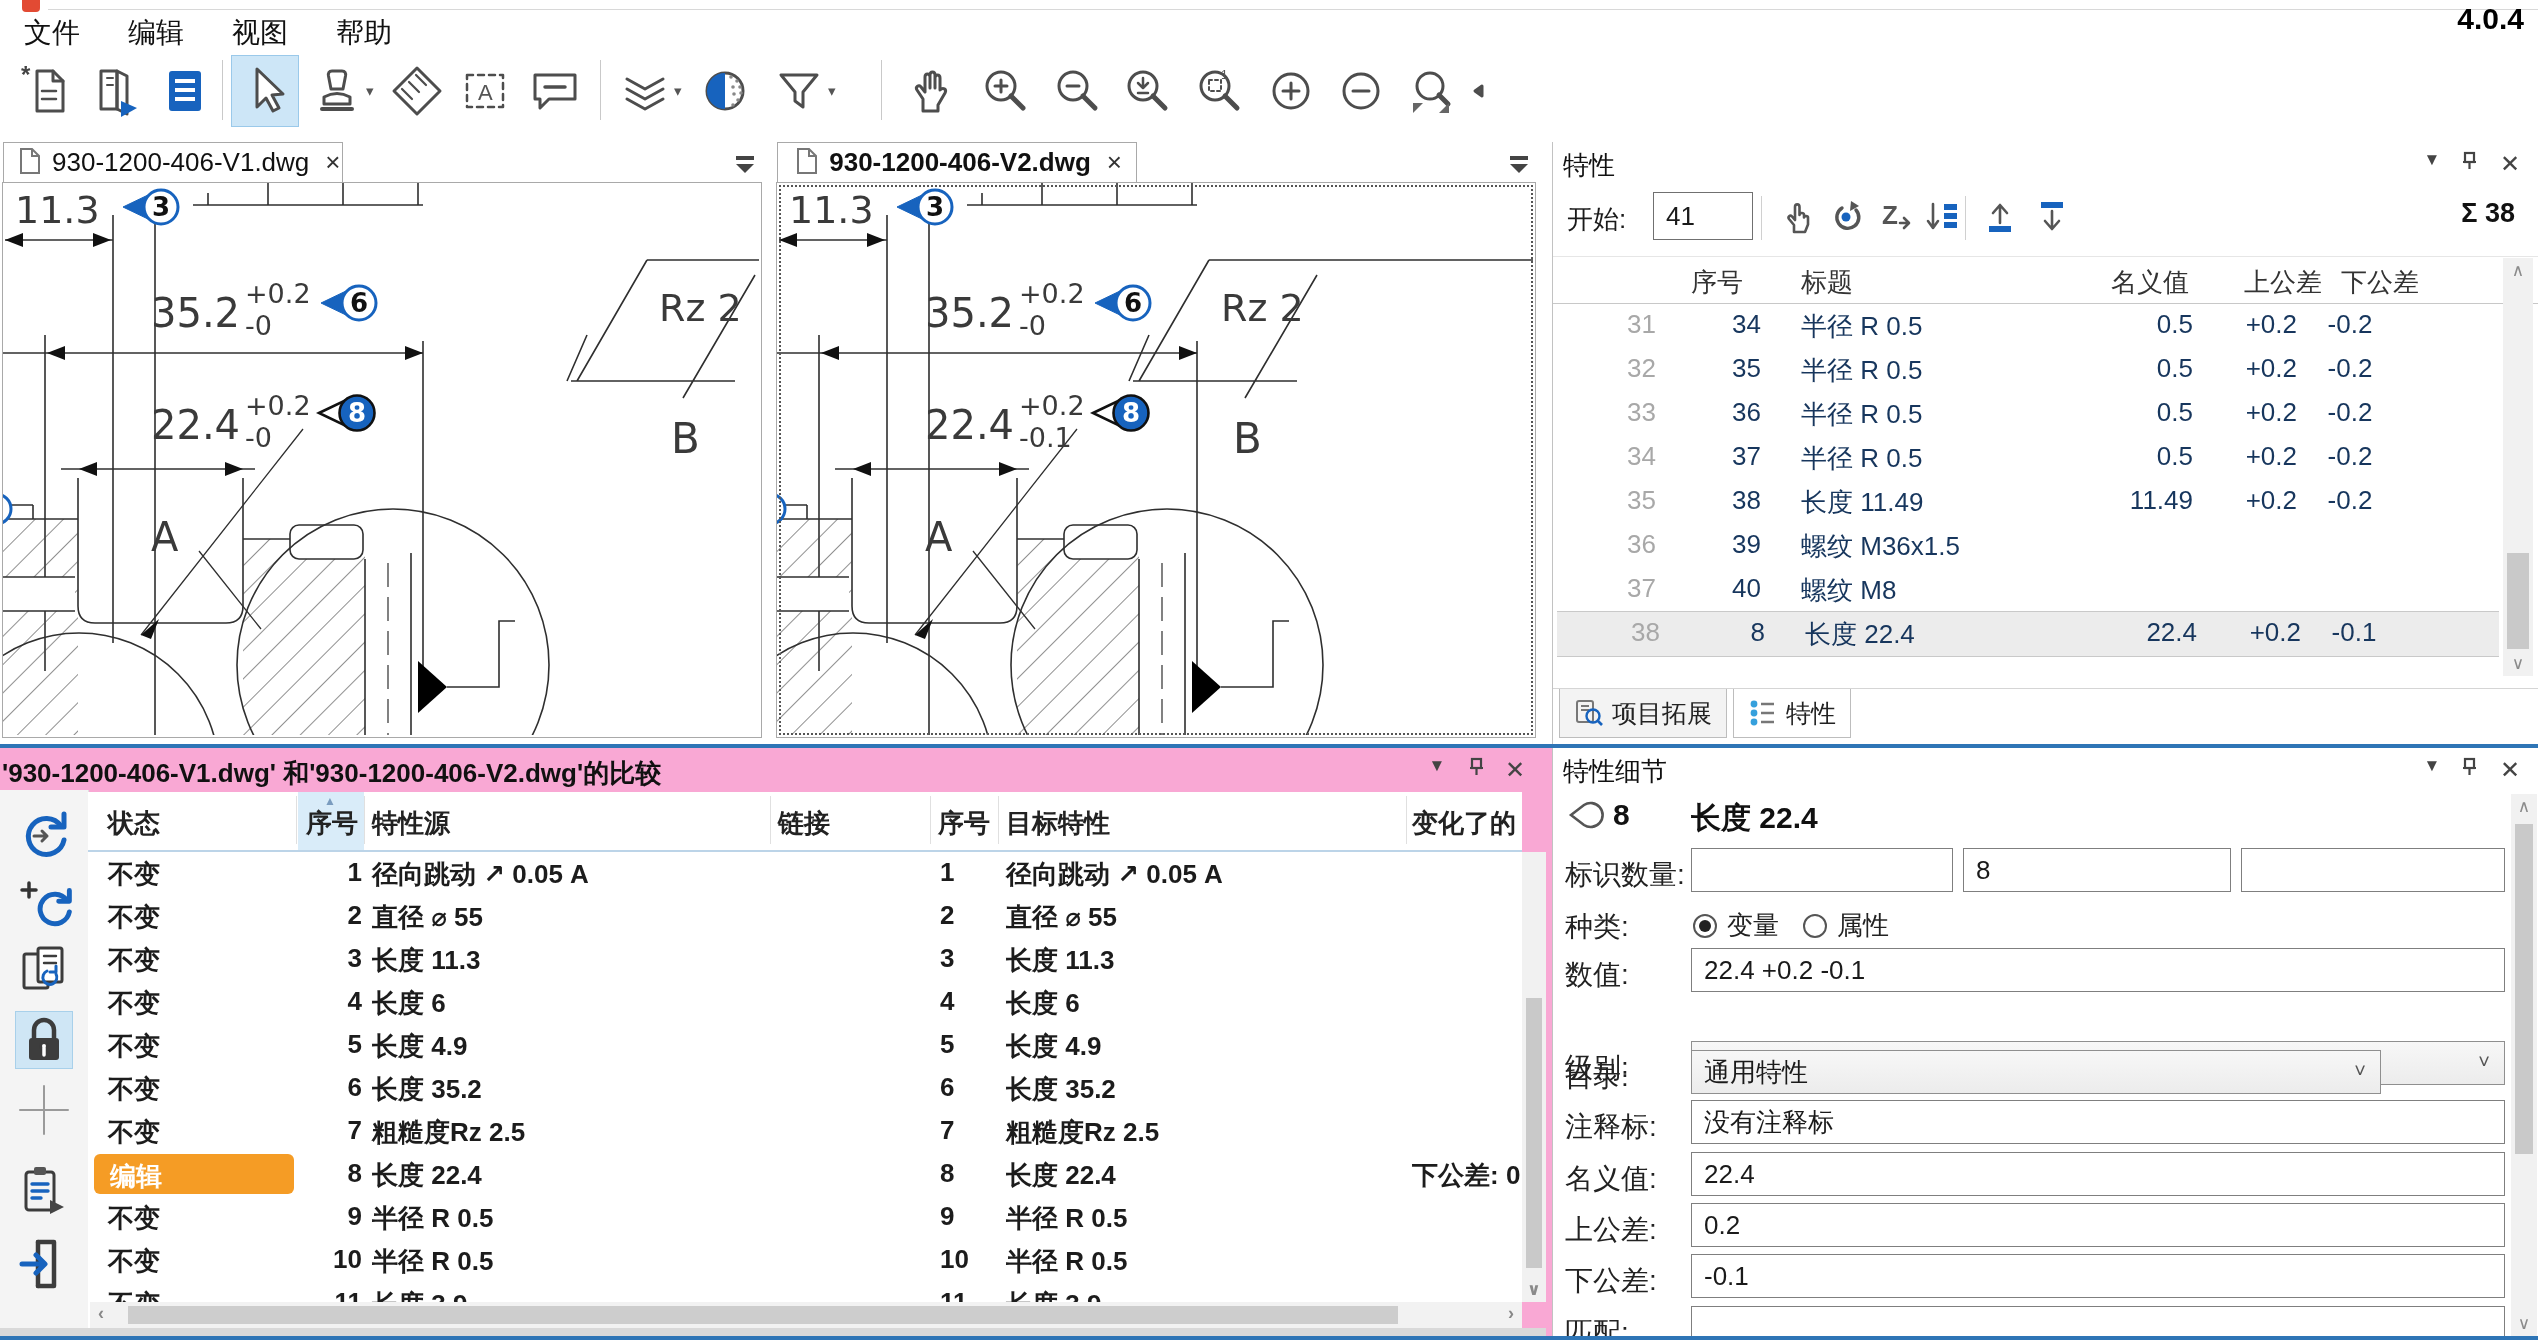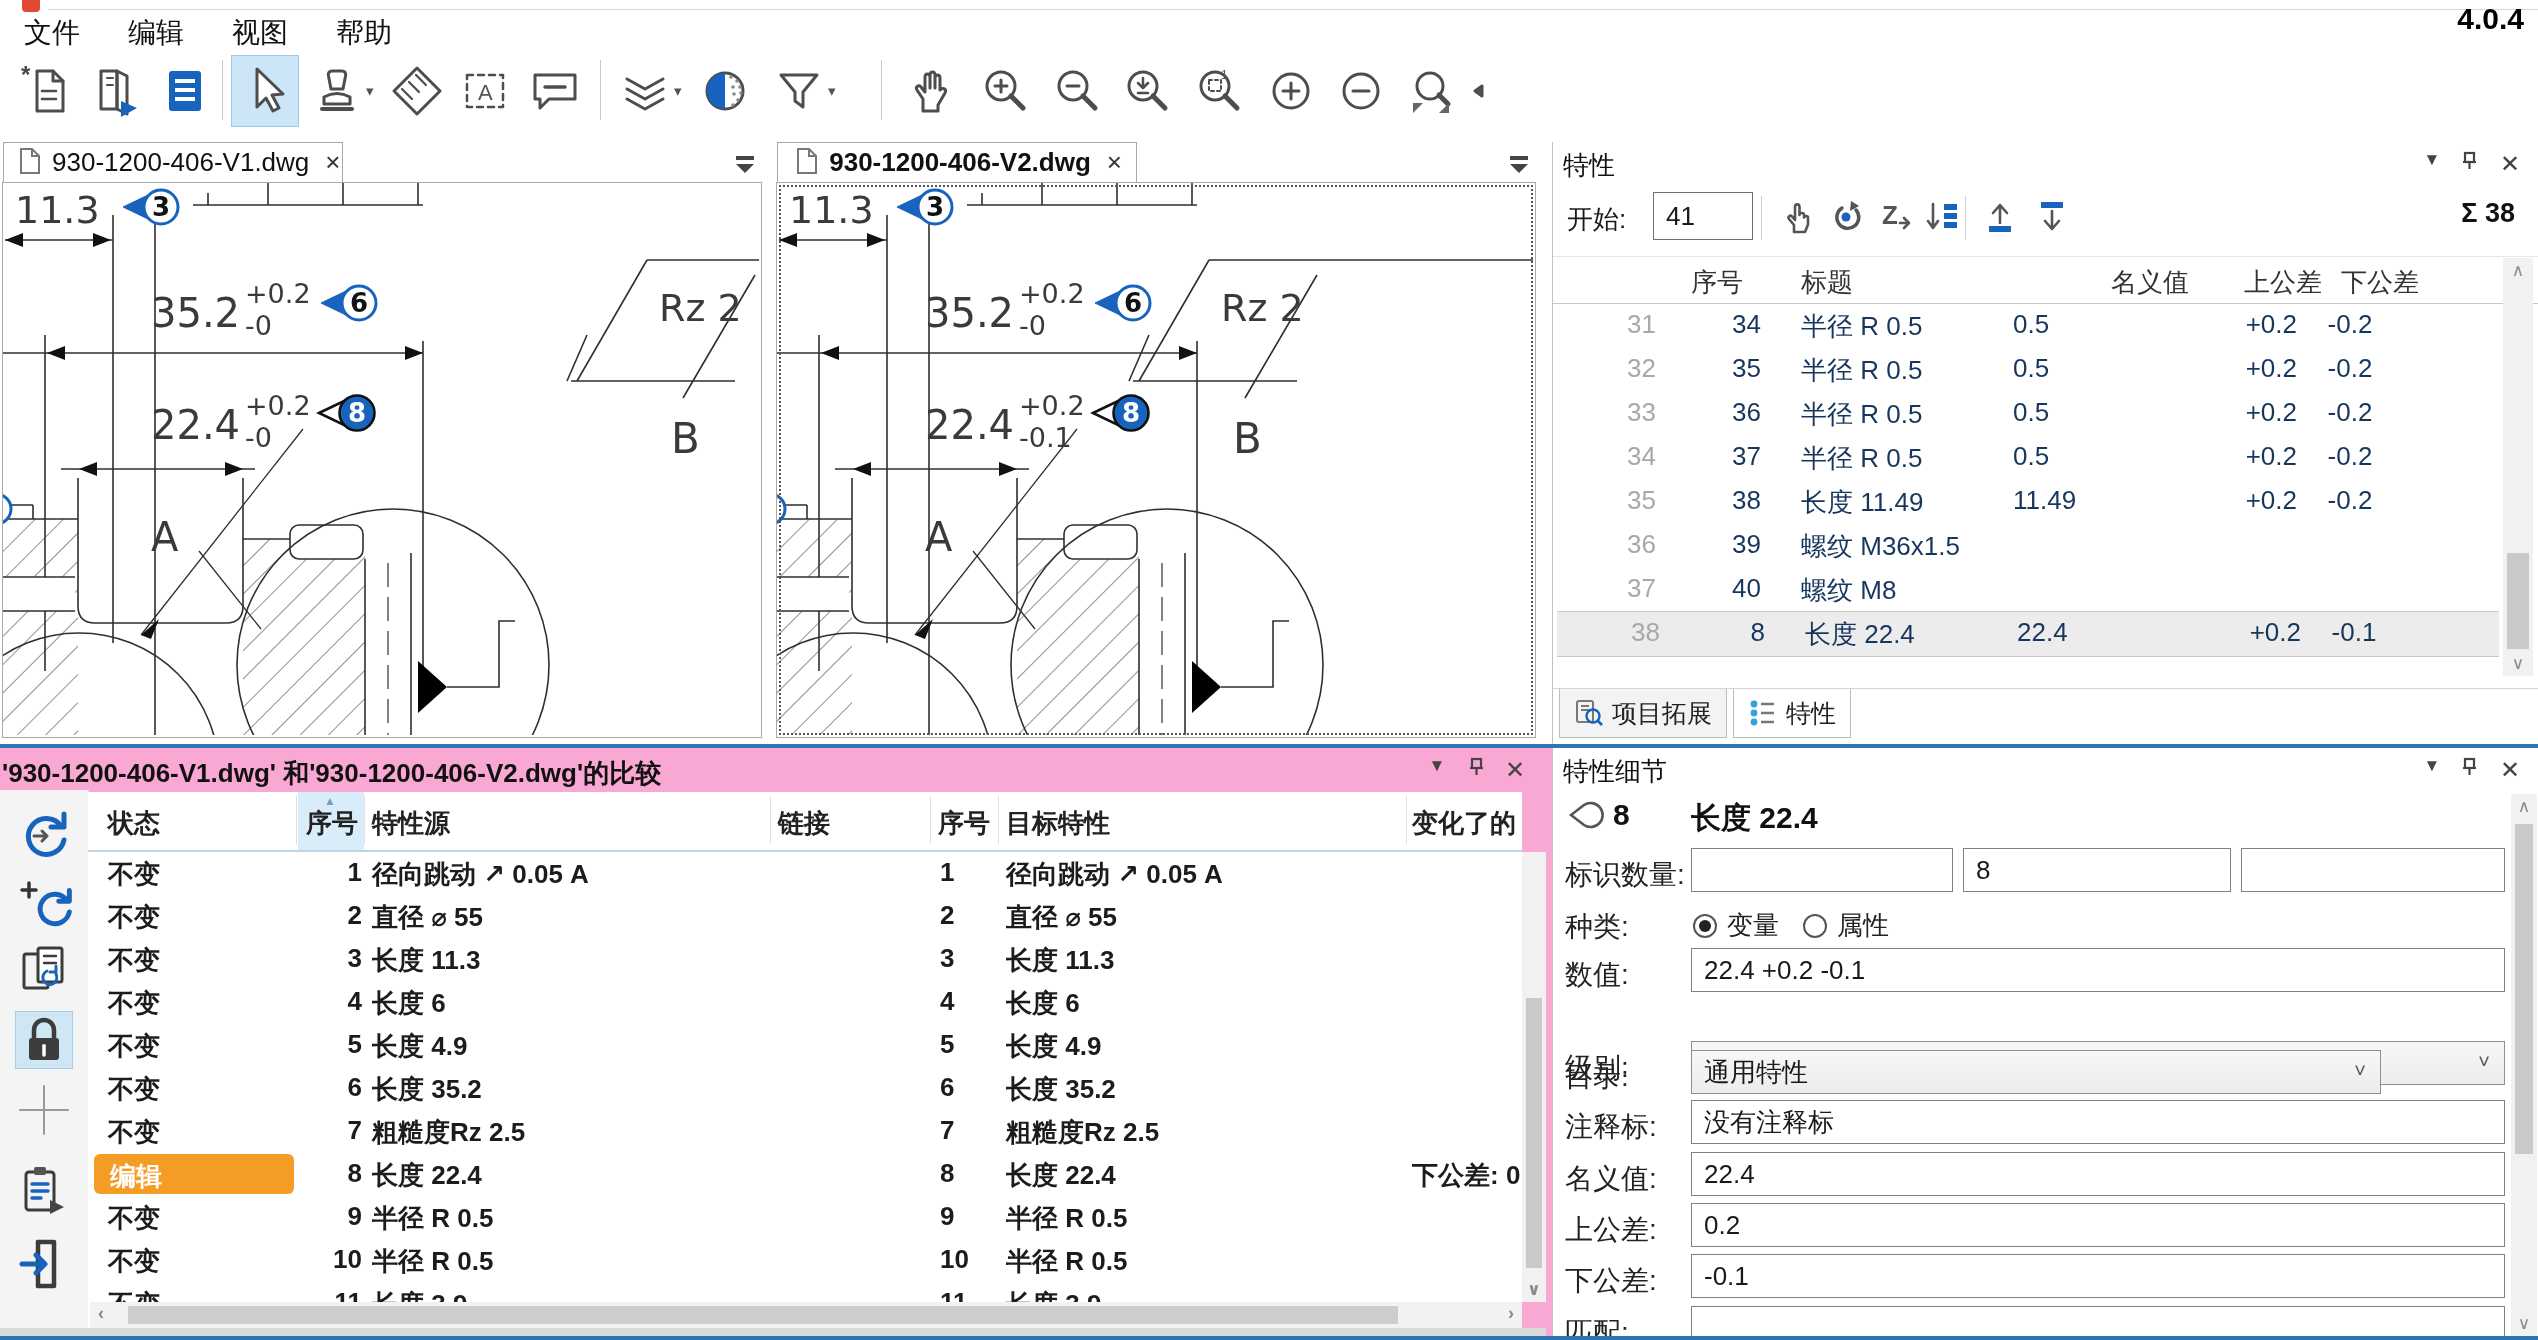--- a/index.html
+++ b/index.html
@@ -55,21 +55,21 @@
   .ctlsep{position:absolute;top:10px;width:1px;height:44px;background:#d0d0d0;}
   #sigma{position:absolute;right:24px;top:12px;font-size:27px;font-weight:bold;color:#111;}
   #props-table-head{left:0;top:114px;width:986px;height:46px;border-bottom:1px solid #c8c8c8;border-top:1px solid #e6e6e6;}
   #props-table-head span{position:absolute;top:8px;font-size:26px;color:#333;}
   #props-rows{left:0;top:161px;width:986px;height:372px;overflow:hidden;}
   .prow{position:absolute;left:0;width:986px;height:44px;font-size:26px;}
   .prow span{position:absolute;top:6px;white-space:nowrap;}
   .prow .idx{left:28px;width:75px;text-align:right;color:#a8a8a8;}
   .prow .num{left:120px;width:88px;text-align:right;color:#17365D;}
   .prow .ptitle{left:248px;color:#17365D;}
-  .prow .nom{left:460px;width:180px;text-align:left;color:#17365D;}
+  .prow .nom{left:460px;width:180px;text-align:right;color:#17365D;}
   .prow .up{left:650px;width:94px;text-align:right;color:#17365D;}
   .prow .low{left:748px;width:98px;text-align:center;color:#17365D;}
   .prow.sel{background:#ececec;border-top:1px solid #c9c9c9;border-bottom:1px solid #c9c9c9;width:942px;left:4px;}
   .prow.sel span{top:5px;}
   .vscroll{position:absolute;background:#f1f1f1;}
   .vscroll .arr{position:absolute;left:0;width:100%;text-align:center;font-size:17px;color:#8a8a8a;}
   .vscroll .thumb{position:absolute;left:4px;background:#c9c9c9;}
   #props-scroll{left:950px;top:116px;width:30px;height:418px;}
   #props-tabs{left:0;top:546px;width:986px;height:56px;border-top:1px solid #d5d5d5;}
   .btab{position:absolute;top:0;height:48px;display:flex;align-items:center;gap:8px;padding:0 14px;font-size:25px;

